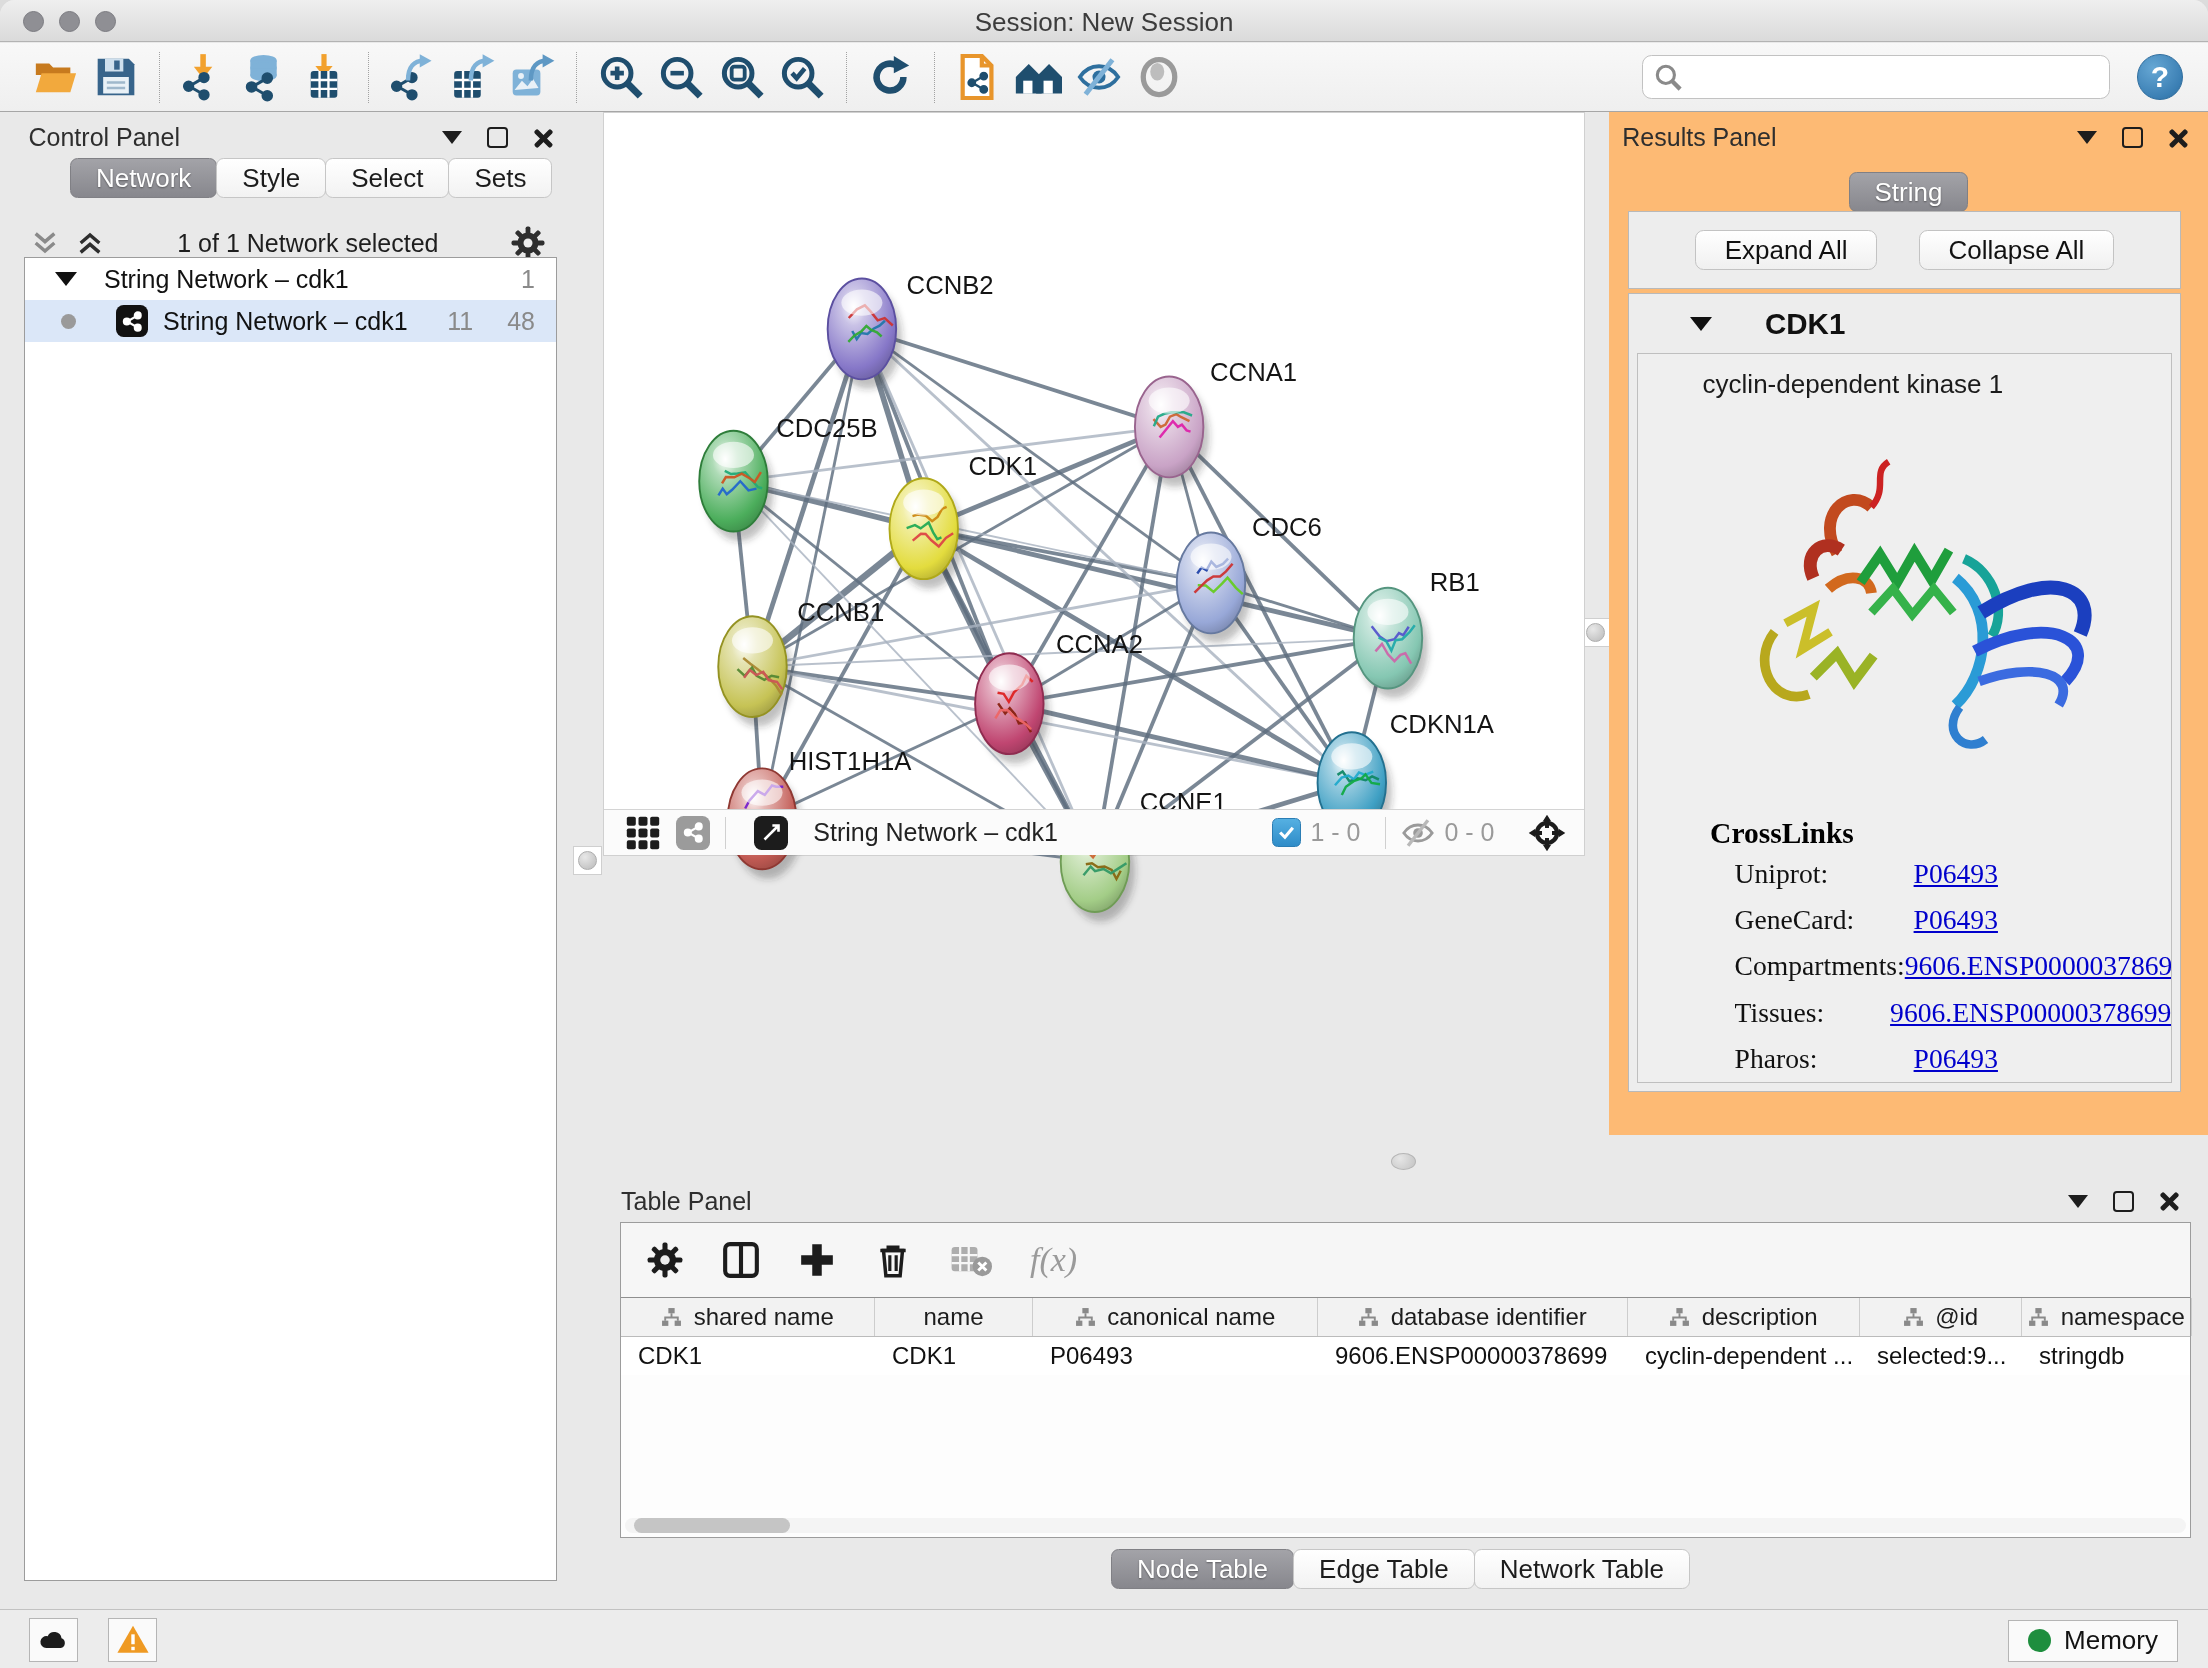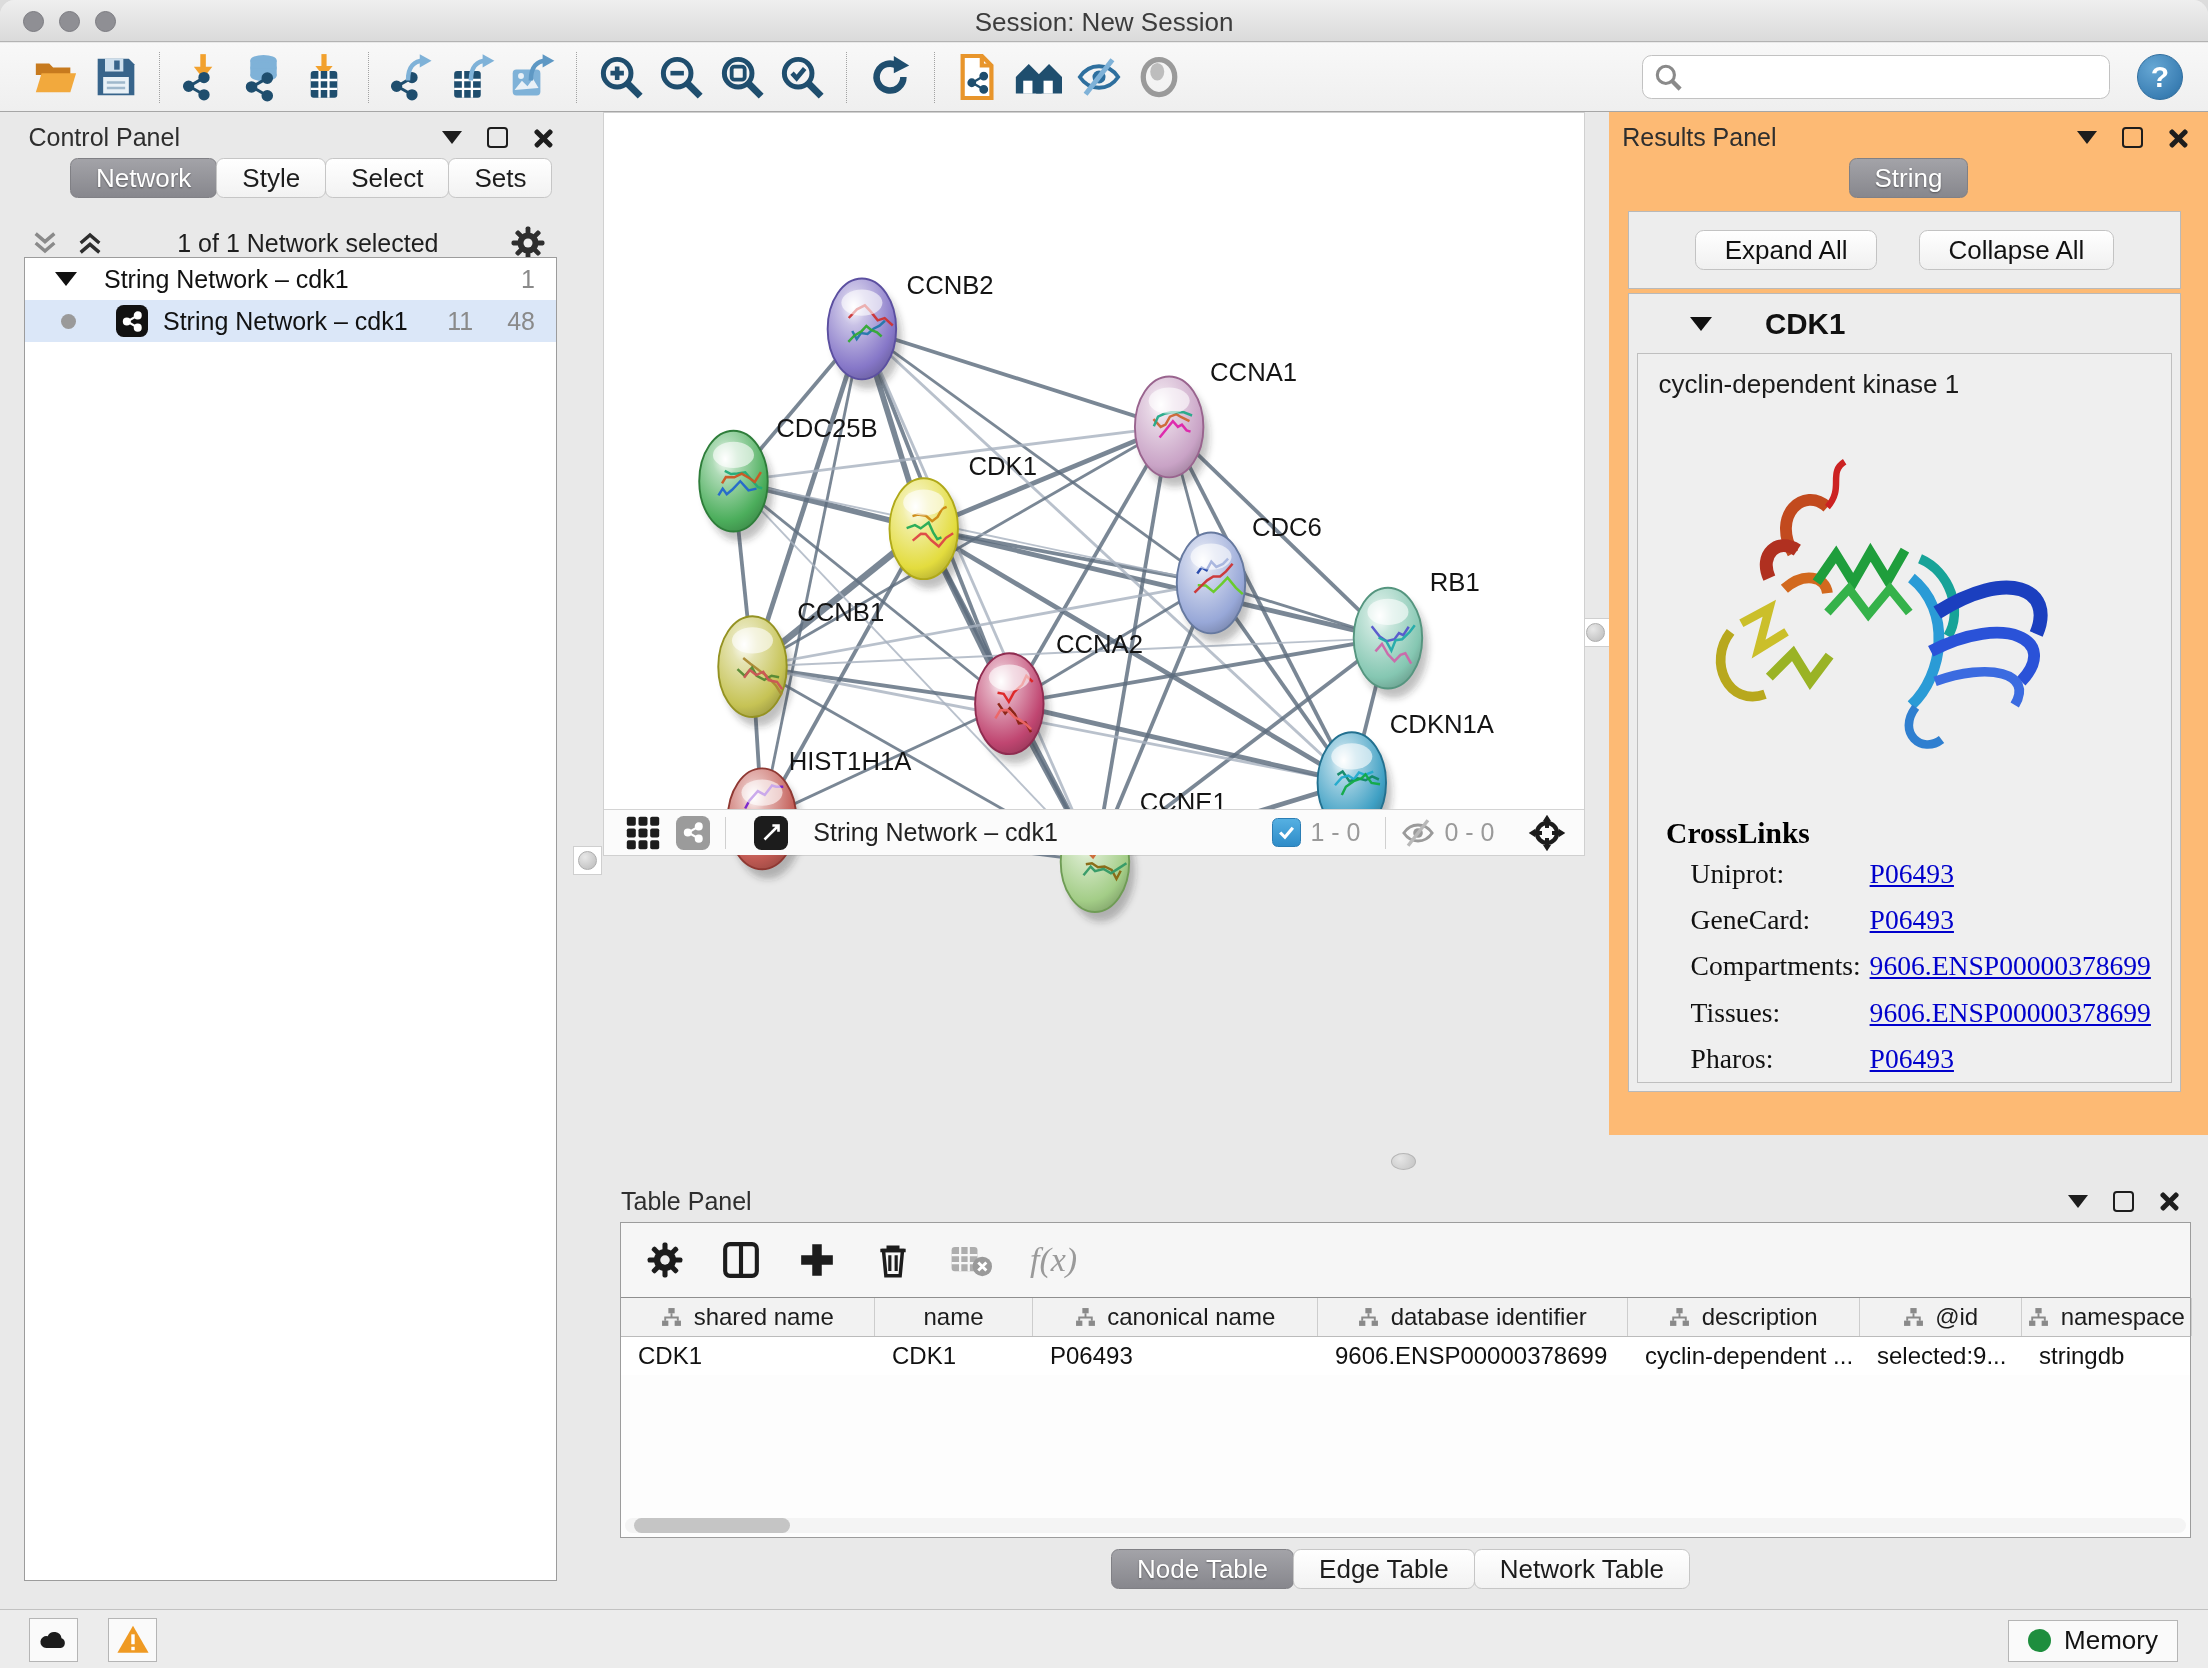--- a/index.html
+++ b/index.html
@@ -70,28 +70,28 @@
   #canvas-bar .vsep { height:32px; border-left:1px solid #d0d0d0; margin:0 15px; }
   .cb-title { font-size:25px; color:#222; margin-left:25px; }
   .cb-count { font-size:25px; color:#9a9a9a; margin:0 9.5px; }
   .checkbox { width:28.5px; height:28.5px; border-radius:5.7px; background:linear-gradient(#55b0e2,#2f8cc8); border:1px solid #2a7db4;
     display:flex; align-items:center; justify-content:center; }
   .squareicon { width:34px; height:34px; border-radius:7.6px; display:flex; align-items:center; justify-content:center; color:#fff; }
 
   
   #results-panel { position:absolute; left:1609px; top:112px; width:599px; height:1023px; background:#fdba74; }
   #rp-header { position:absolute; left:13.3px; right:19px; top:11.4px; display:flex; align-items:center; }
-  #rp-tab { position:absolute; left:0; right:0; top:46px; display:flex; justify-content:center; }
+  #rp-tab { position:absolute; left:0; right:0; top:60px; display:flex; justify-content:center; }
   .rp-box1 { position:absolute; left:19px; width:553px; top:99px; height:78px; background:#ededed; border:1.9px solid #b9b9b9; display:flex; align-items:center; justify-content:center; gap:42px; }
   .rp-btn { height:40px; padding:0 28.5px; background:linear-gradient(#ffffff,#f0f0f0); border:1px solid #c3c3c3; border-radius:8.6px;
     font-size:26px; color:#111; display:flex; align-items:center; }
   .rp-section { position:absolute; left:19px; width:553px; top:181px; height:799px; background:#ededed; border:1.9px solid #b9b9b9; }
   .rp-sec-head { height:59px; display:flex; align-items:center; }
   .rp-sec-head .name { font-size:29.5px; font-weight:bold; color:#111; margin-left:53px; }
-  .rp-inner { position:absolute; left:7.6px; right:7.6px; top:59px; bottom:7.6px; background:#efefef; border:1px solid #bfbfbf; overflow:hidden; }
+  .rp-inner { position:absolute; left:7.6px; right:7.6px; top:59px; bottom:7.6px; background:#efefef; border:1px solid #bfbfbf; overflow:hidden;padding-left:44px; }
   .rp-desc { font-size:26px; color:#1b1b1b; margin:15px 0 0 21px; }
   .xl-title { font-family:"Liberation Serif",serif; font-weight:bold; font-size:29.5px; color:#000; margin:1.9px 0 7.6px 28.5px; }
   .xl-row { display:flex; margin:0 0 14.3px 53px; font-family:"Liberation Serif",serif; font-size:27.6px; }
   .xl-label { width:179px; color:#111; }
   .xl-val { color:#0000cc; text-decoration:underline; }
 
   
   #table-panel { position:absolute; left:603px; top:1179px; width:1605px; height:430px; background:#e9e9e9; }
   #tp-header { position:absolute; left:18px; right:28.5px; top:7.6px; display:flex; align-items:center; }
   .table-box { position:absolute; left:17px; width:1571px; top:43px; height:316px; background:#fdfdfd; border:1.9px solid #9c9c9c; }

